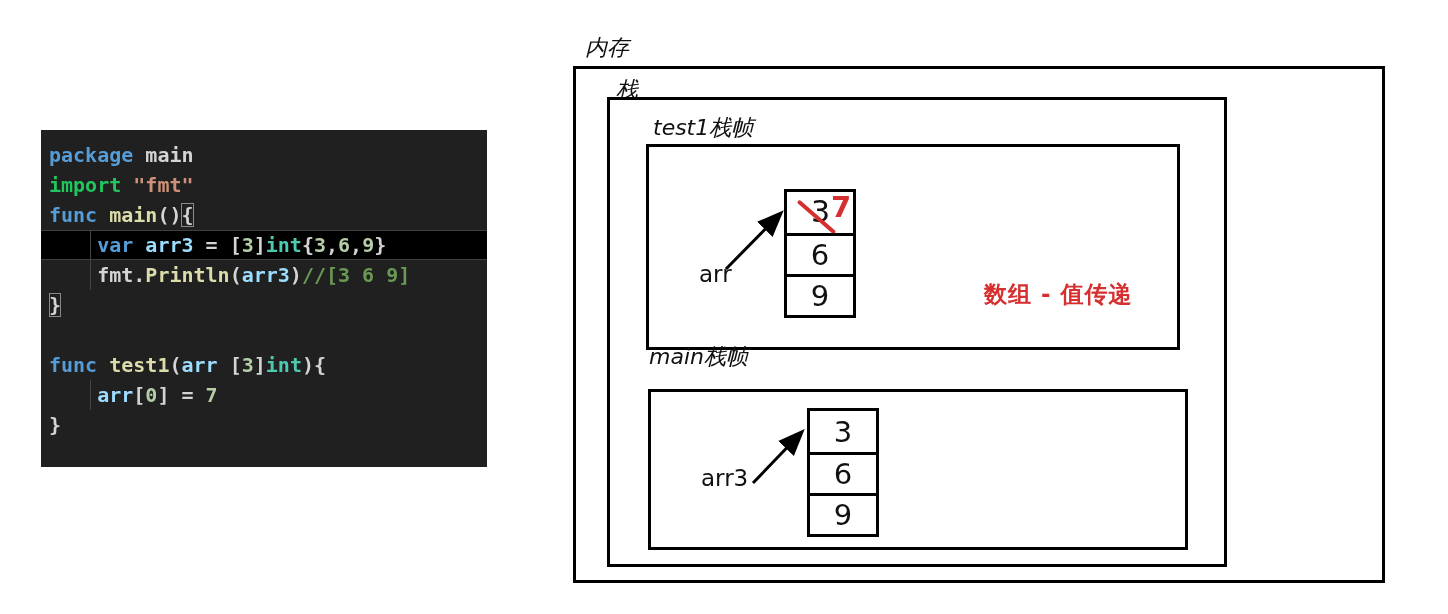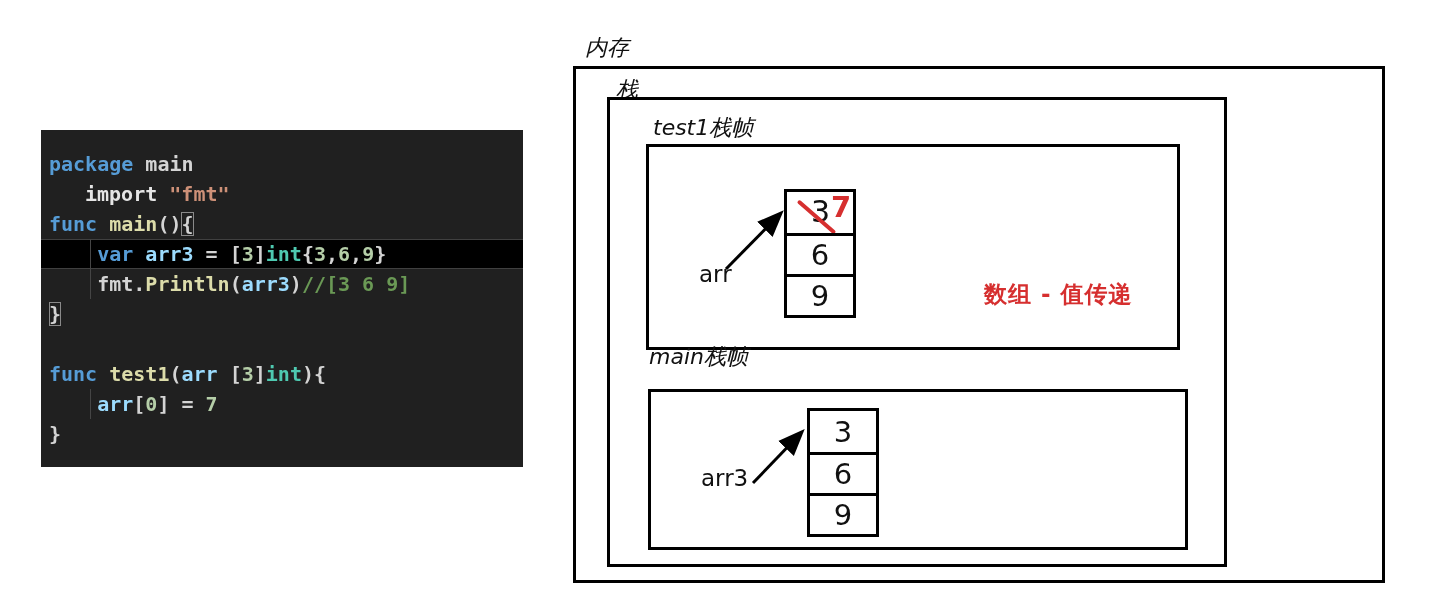--- a/index.html
+++ b/index.html
@@ -1,22 +1,22 @@
 <!DOCTYPE html>
 <html><head>
 <meta charset="utf-8">
 <style>
   * { margin:0; padding:0; box-sizing:border-box; }
   html,body { width:1448px; height:614px; background:#ffffff; overflow:hidden;
               font-family:"DejaVu Sans","Liberation Sans",sans-serif; }
   .canvas { position:absolute; left:0; top:0; width:1448px; height:614px; }
 
   
-  .code-block { position:absolute; left:41px; top:130px; width:482px; height:337px;
-                background:#202020; padding-top:19px;
+  .code-block { position:absolute; left:41px; top:130px; width:446px; height:337px;
+                background:#202020; padding-top:10px;
                 font-family:"DejaVu Sans Mono","Liberation Mono",monospace;
                 font-size:20px; font-weight:bold; }
   .code-line { position:relative; height:30px; line-height:30px; padding-left:8px; white-space:pre; }
   .code-line.hl { background:#000000; box-shadow: inset 0 1px 0 #404040, inset 0 -1px 0 #404040; }
   .indent-guide { position:absolute; left:49px; top:0; bottom:0; width:1px; background:#454545; }
   .bracket-box { outline:1px solid #8a8a8a; outline-offset:-1px; }
 
   
   .dbox { position:absolute; border:3px solid #000; }
   .box-memory { left:573px; top:66px;  width:812px; height:517px; }
@@ -52,21 +52,21 @@
 
   .arrow-layer { position:absolute; left:0; top:0; width:1448px; height:614px; pointer-events:none; }
 </style>
 </head>
 <body>
 
 <div class="canvas">
 
   <div class="code-block" style="background: rgb(32, 32, 32);">
       <div class="code-line"><span style="color: rgb(86, 156, 214);">package</span><span style="color: rgb(212, 212, 212);"> </span><span style="color: rgb(212, 212, 212);">main</span></div>
-      <div class="code-line"><span style="color: #e5e5e5; margin-left: 36px;">import</span><span style="color: rgb(212, 212, 212);"> </span><span style="color: rgb(206, 145, 120);">"fmt"</span></div>
+      <div class="code-line"><span style="color: #22c55e;">import</span><span style="color: rgb(212, 212, 212);"> </span><span style="color: rgb(206, 145, 120);">"fmt"</span></div>
       <div class="code-line"><span style="color: rgb(86, 156, 214);">func</span><span style="color: rgb(212, 212, 212);"> </span><span style="color: rgb(220, 220, 170);">main</span><span style="color: rgb(212, 212, 212);">()</span><span class="bracket-box" style="color: rgb(212, 212, 212);">{</span></div>
       <div class="code-line hl"><span class="indent-guide"></span><span style="color: rgb(212, 212, 212);">    </span><span style="color: rgb(86, 156, 214);">var</span><span style="color: rgb(212, 212, 212);"> </span><span style="color: rgb(156, 220, 254);">arr3</span><span style="color: rgb(212, 212, 212);"> = [</span><span style="color: rgb(181, 206, 168);">3</span><span style="color: rgb(212, 212, 212);">]</span><span style="color: rgb(78, 201, 176);">int</span><span style="color: rgb(212, 212, 212);">{</span><span style="color: rgb(181, 206, 168);">3</span><span style="color: rgb(212, 212, 212);">,</span><span style="color: rgb(181, 206, 168);">6</span><span style="color: rgb(212, 212, 212);">,</span><span style="color: rgb(181, 206, 168);">9</span><span style="color: rgb(212, 212, 212);">}</span></div>
       <div class="code-line"><span class="indent-guide"></span><span style="color: rgb(212, 212, 212);">    </span><span style="color: rgb(212, 212, 212);">fmt</span><span style="color: rgb(212, 212, 212);">.</span><span style="color: rgb(220, 220, 170);">Println</span><span style="color: rgb(212, 212, 212);">(</span><span style="color: rgb(156, 220, 254);">arr3</span><span style="color: rgb(212, 212, 212);">)</span><span style="color: rgb(106, 153, 85);">//[3 6 9]</span></div>
       <div class="code-line"><span class="bracket-box" style="color: rgb(212, 212, 212);">}</span></div>
       <div class="code-line"></div>
       <div class="code-line"><span style="color: rgb(86, 156, 214);">func</span><span style="color: rgb(212, 212, 212);"> </span><span style="color: rgb(220, 220, 170);">test1</span><span style="color: rgb(212, 212, 212);">(</span><span style="color: rgb(156, 220, 254);">arr</span><span style="color: rgb(212, 212, 212);"> [</span><span style="color: rgb(181, 206, 168);">3</span><span style="color: rgb(212, 212, 212);">]</span><span style="color: rgb(78, 201, 176);">int</span><span style="color: rgb(212, 212, 212);">){</span></div>
       <div class="code-line"><span class="indent-guide"></span><span style="color: rgb(212, 212, 212);">    </span><span style="color: rgb(156, 220, 254);">arr</span><span style="color: rgb(212, 212, 212);">[</span><span style="color: rgb(181, 206, 168);">0</span><span style="color: rgb(212, 212, 212);">] = </span><span style="color: rgb(181, 206, 168);">7</span></div>
       <div class="code-line"><span style="color: rgb(212, 212, 212);">}</span></div>
     </div>
 

